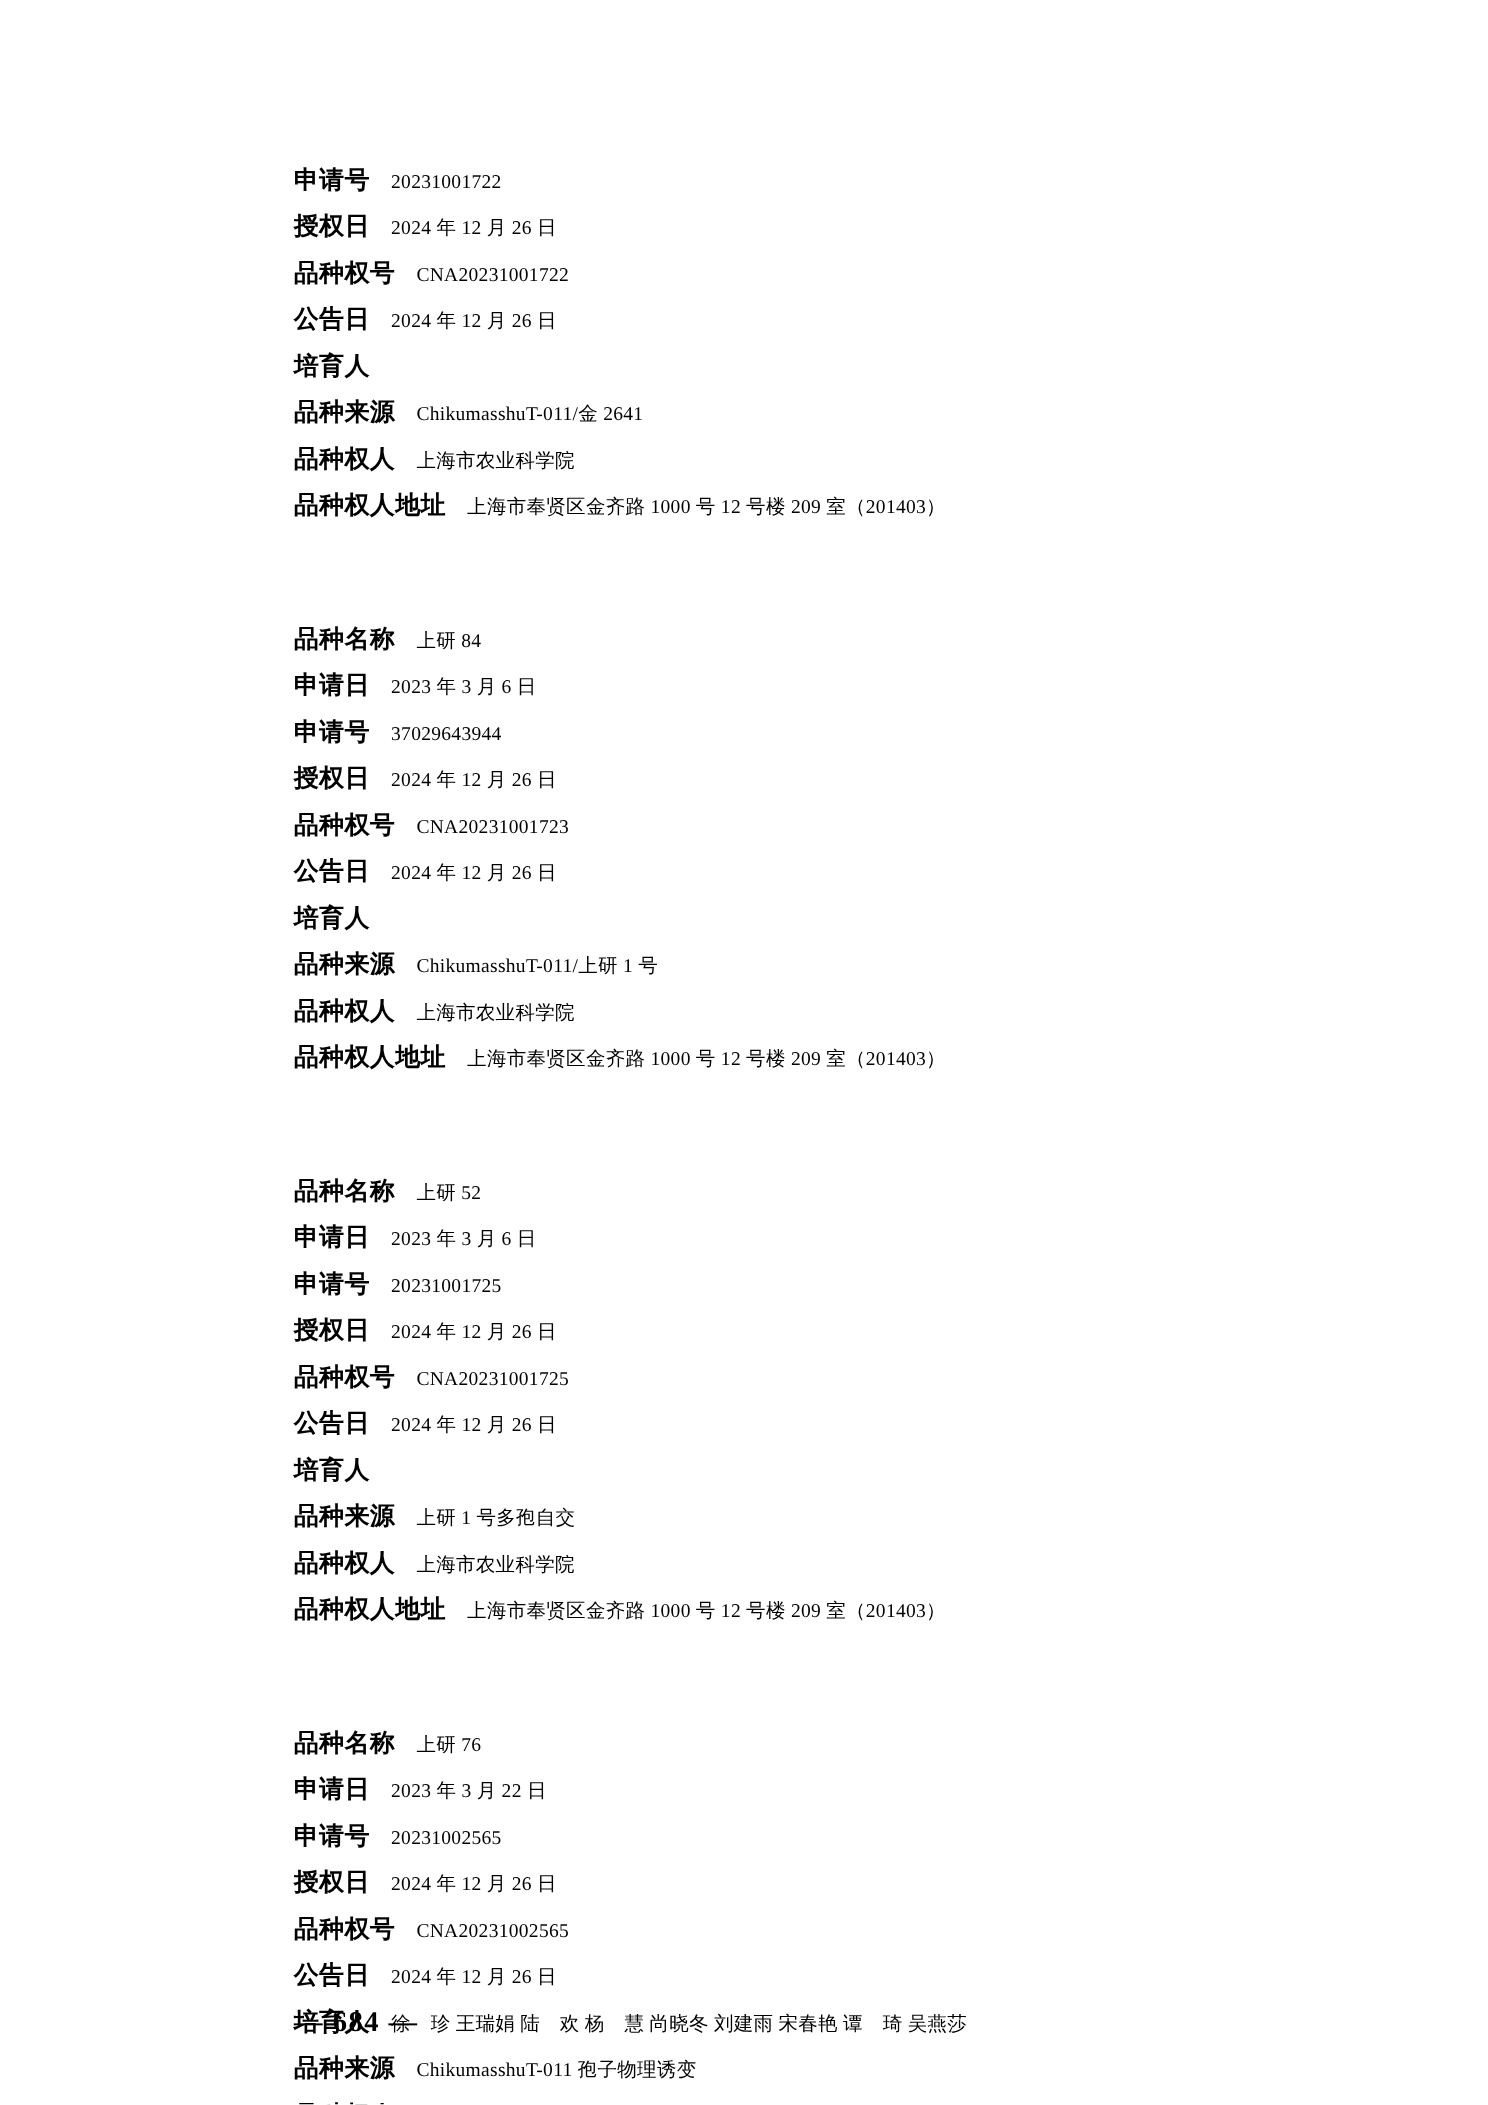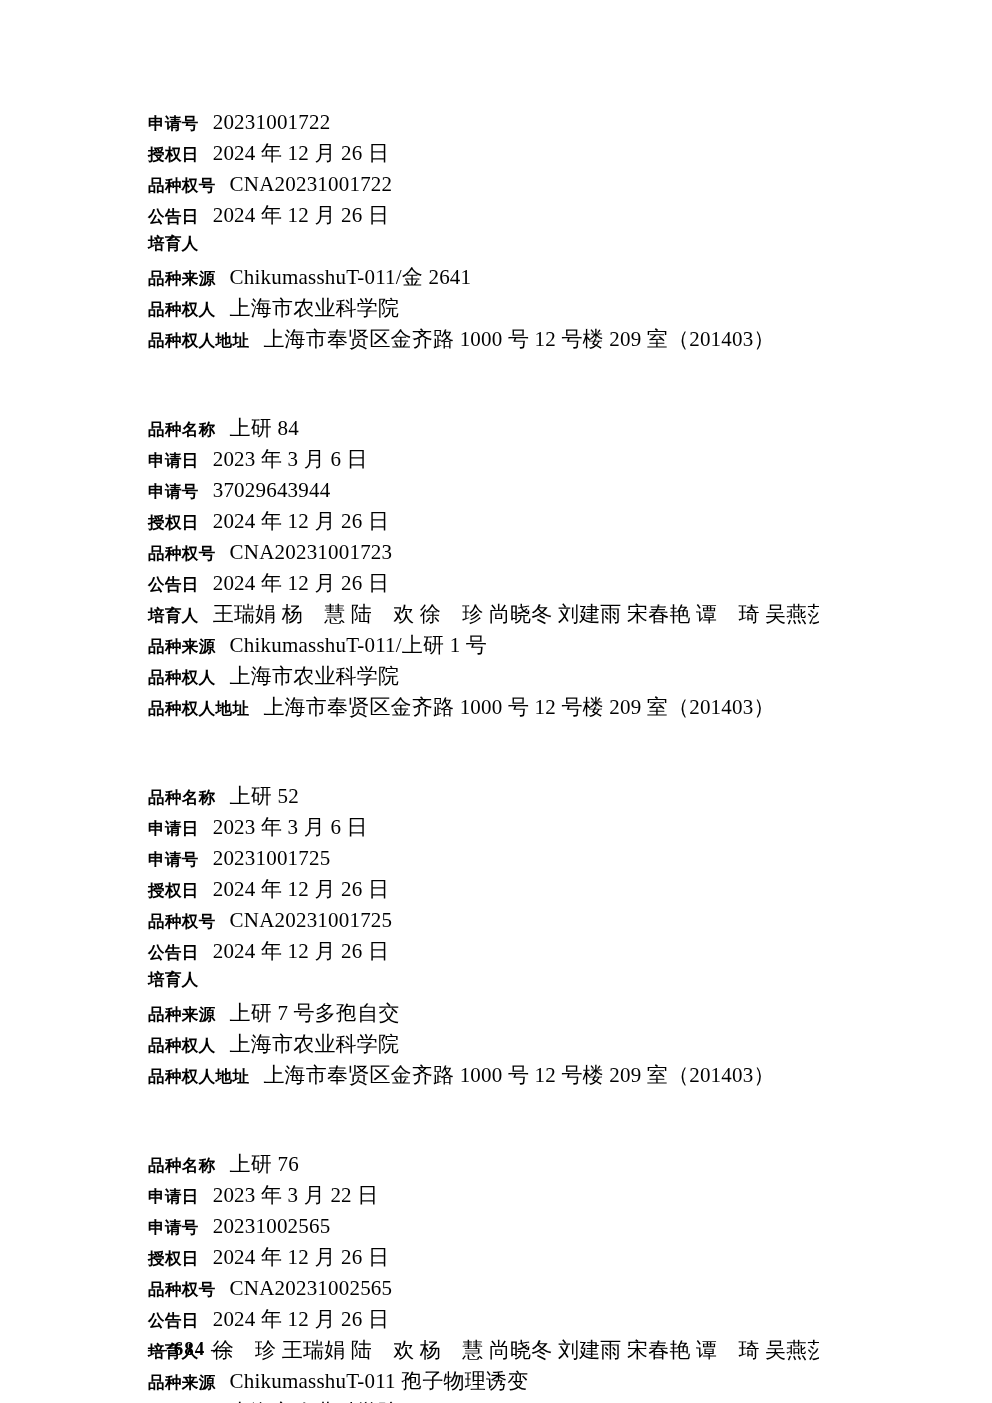--- a/index.html
+++ b/index.html
@@ -9,20 +9,21 @@
   }
   .page {
     position: relative;
     width: 819px;
     height: 1403px;
     background: #ffffff;
     font-family: "Liberation Serif", "DejaVu Serif", serif;
     color: #000000;
     box-sizing: border-box;
     overflow: hidden;
+    margin-left: 48px;
   }
   .content {
     position: absolute;
     left: 148px;
     top: 112px;
     width: 720px;
   }
   .record {
     margin-bottom: 58px;
   }
@@ -35,21 +36,21 @@
     line-height: 1.0;
     height: 31px;
     white-space: nowrap;
   }
   .label {
     font-weight: bold;
     font-size: 16.5px;
     letter-spacing: 0.4px;
   }
   .value {
-    font-size: 21px;
+    font-size: 13px;
     letter-spacing: 0.2px;
   }
   .gap-md { width: 14px; display: inline-block; }
   .footer {
     position: absolute;
     left: 148px;
     top: 1338px;
     font-size: 19px;
     font-weight: bold;
     letter-spacing: 1px;
@@ -131,21 +132,20 @@
         <span class="value">CNA20231001723</span>
       </div>
       <div class="row">
         <span class="label">公告日</span>
         <span class="gap-md"></span>
         <span class="value">2024 年 12 月 26 日</span>
       </div>
       <div class="row">
         <span class="label">培育人</span>
         <span class="gap-md"></span>
-        <span class="value">王瑞娟 杨　慧 陆　欢 徐　珍 尚晓冬 刘建雨 宋春艳 谭　琦 吴燕莎</span>
       </div>
       <div class="row">
         <span class="label">品种来源</span>
         <span class="gap-md"></span>
         <span class="value">ChikumasshuT-011/上研 1 号</span>
       </div>
       <div class="row">
         <span class="label">品种权人</span>
         <span class="gap-md"></span>
         <span class="value">上海市农业科学院</span>
@@ -188,21 +188,21 @@
         <span class="gap-md"></span>
         <span class="value">2024 年 12 月 26 日</span>
       </div>
       <div class="row">
         <span class="label">培育人</span>
         <span class="gap-md"></span>
       </div>
       <div class="row">
         <span class="label">品种来源</span>
         <span class="gap-md"></span>
-        <span class="value">上研 7 号多孢自交</span>
+        <span class="value">上研 1 号多孢自交</span>
       </div>
       <div class="row">
         <span class="label">品种权人</span>
         <span class="gap-md"></span>
         <span class="value">上海市农业科学院</span>
       </div>
       <div class="row">
         <span class="label">品种权人地址</span>
         <span class="gap-md"></span>
         <span class="value">上海市奉贤区金齐路 1000 号 12 号楼 209 室（201403）</span>

